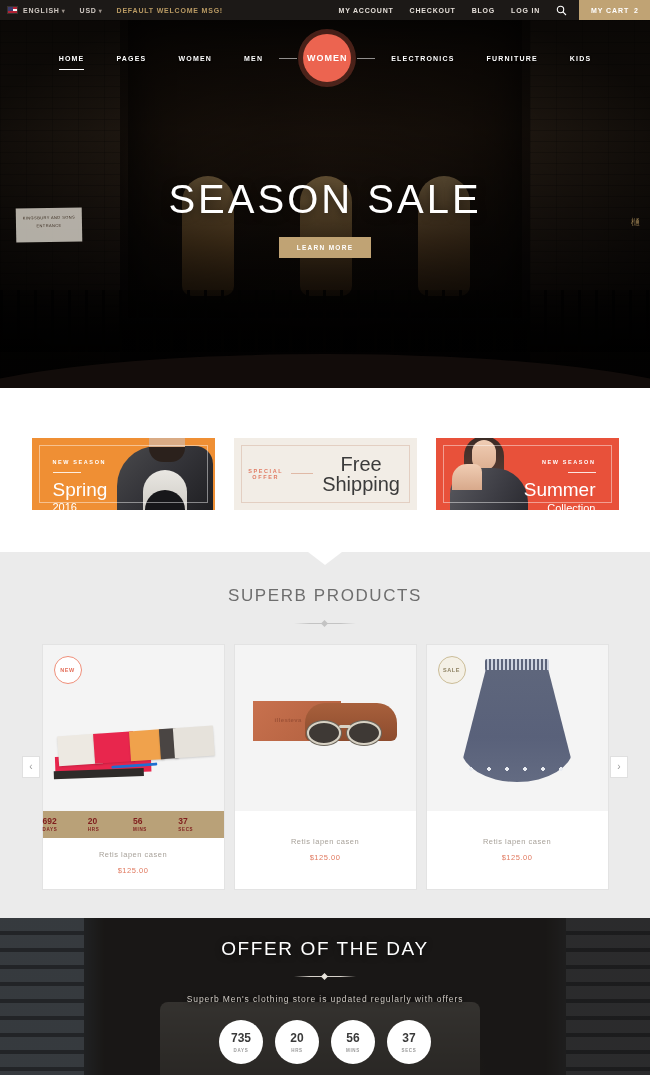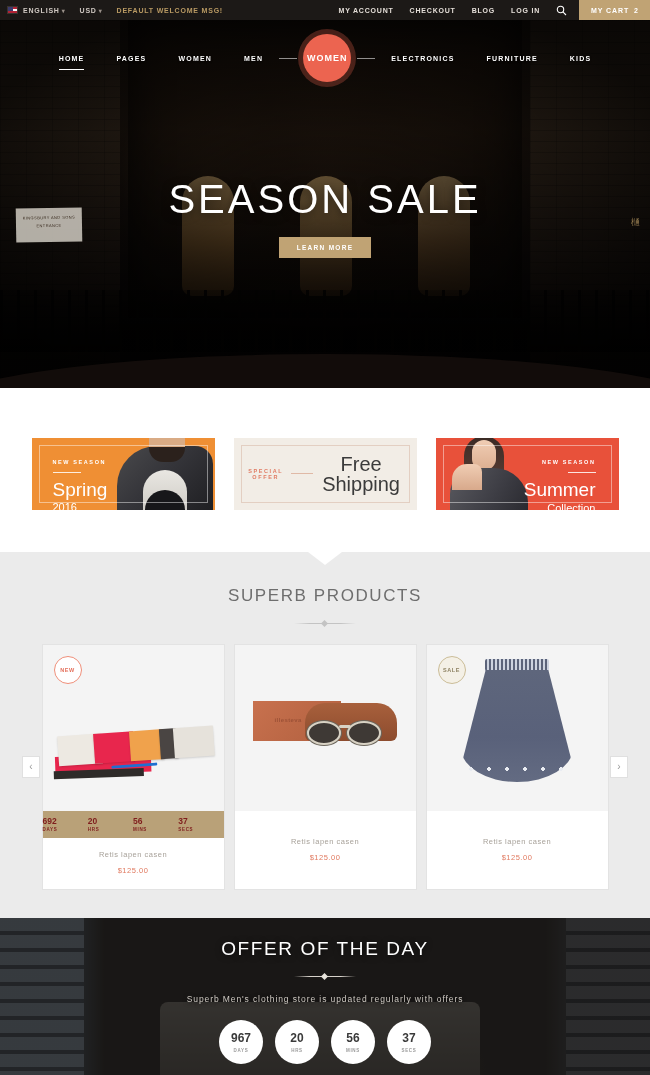--- a/index.html
+++ b/index.html
@@ -626,21 +626,21 @@
     <div class="deals-stackR"></div>
     <div class="deals-bag"></div>
   </div>
   <div class="deals-overlay"></div>
   <div class="deals-content">
     <div class="deals-title">OFFER OF THE DAY</div>
     <div class="deals-divider"></div>
     <div class="deals-sub">Superb Men's clothing store is updated regularly with offers</div>
     <div class="deals-timer">
       <div class="dt-circle">
-        <span class="dt-num">967</span>
+        <span class="dt-num">735</span>
         <span class="dt-lbl">DAYS</span>
       </div>
       <div class="dt-circle">
         <span class="dt-num">20</span>
         <span class="dt-lbl">HRS</span>
       </div>
       <div class="dt-circle">
         <span class="dt-num">56</span>
         <span class="dt-lbl">MINS</span>
       </div>

